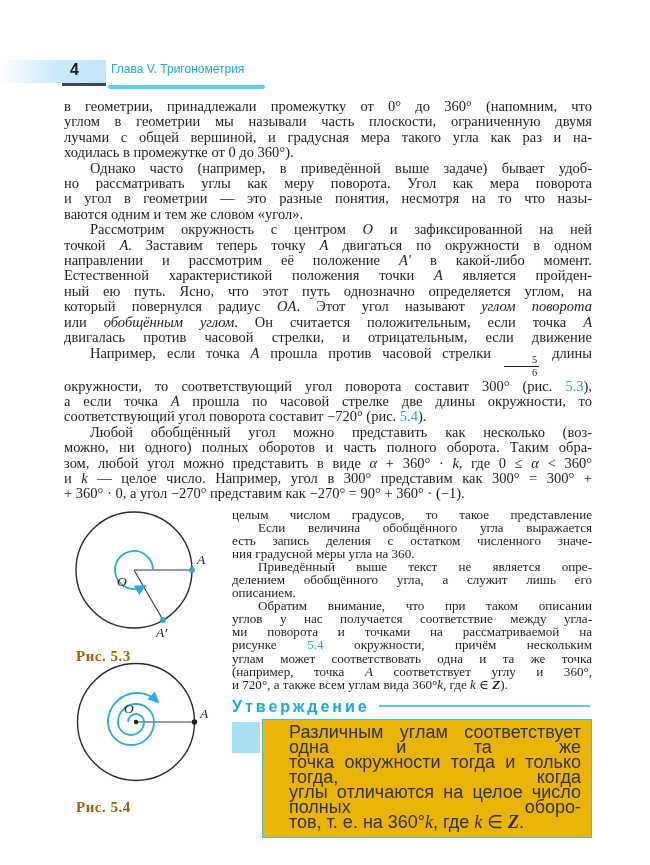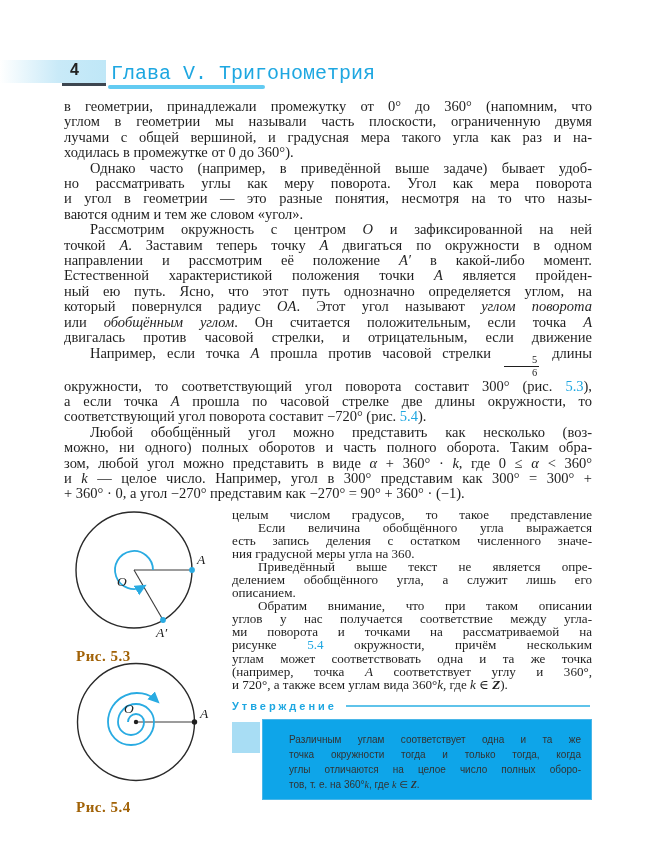--- a/index.html
+++ b/index.html
@@ -5,22 +5,22 @@
   html,body{margin:0;padding:0;background:#ffffff;}
   #page{position:relative;width:650px;height:865px;background:#ffffff;overflow:hidden;
         font-family:"Liberation Serif","DejaVu Serif",serif;color:#1e1e1e;}
 
   
   .num-band{position:absolute;left:0;top:60px;width:106px;height:23px;
             background:linear-gradient(to right,#ffffff,#c9eaf8 55%,#bfe7f7);}
   .page-num{position:absolute;left:70px;top:61px;width:36px;height:22px;
             font-family:"Liberation Sans",sans-serif;font-weight:bold;font-size:16px;color:#222;}
   .num-rule{position:absolute;left:62px;top:83px;width:44px;height:3px;background:#3d4650;}
-  .chapter{position:absolute;left:111px;top:62px;font-family:Liberation Mono, monospace;
-           font-size:20px;color:#1ea7e1;}
+  .chapter{position:absolute;left:111px;top:62px;font-family:Liberation Sans, sans-serif;
+           font-size:12px;color:#1ea7e1;}
   .chapter-bar{position:absolute;left:108px;top:85px;width:157px;height:4px;
                background:#63cbf2;border-radius:2px;}
 
   
   .body-text{position:absolute;left:64px;top:99px;width:528px;
              font-size:14.5px;line-height:15.4px;}
   .pline{text-align:justify;text-align-last:justify;}
   .pline.last{text-align-last:auto;}
   .pline.ind{text-indent:26px;}
   .seg-i{font-style:italic;}
@@ -39,27 +39,27 @@
   .fig-col svg{display:block;}
   .fig-caption{font-family:Liberation Serif, serif;font-weight:bold;font-size:15px;
                color:#a16207;padding-left:12px;letter-spacing:0.5px;}
   .cap53{margin-top:2px;}
   .fig54{margin-top:-6px;}
   .cap54{margin-top:8px;}
 
   
   .statement{position:relative;margin-top:7px;}
   .stmt-titlerow{display:flex;align-items:center;height:17px;}
-  .stmt-title{font-family:"Liberation Sans",sans-serif;font-weight:bold;font-size:11px;
+  .stmt-title{font-family:"Liberation Sans",sans-serif;font-weight:bold;font-size:16px;
               letter-spacing:3px;color:#1ea7e1;white-space:nowrap;}
   .stmt-line{flex:1;border-top:2px solid #5fc3ea;margin-left:9px;margin-right:2px;}
   .stmt-tab{position:absolute;left:0;top:24px;width:28px;height:31px;background:#a8ddf4;}
-  .stmt-box{margin-left:30px;margin-top:4px;border:1.7px solid #4ab6e8;background:#0ea5e9;
-            padding:12px 10px 7px 26px;font-family:"Liberation Sans","DejaVu Sans",sans-serif;
-            font-size:10px;line-height:15px;color:#333;position:relative;}
+  .stmt-box{margin-left:30px;margin-top:4px;border:1.7px solid #4ab6e8;background:#eab308;
+            padding:5px 10px 7px 26px;font-family:"Liberation Sans","DejaVu Sans",sans-serif;
+            font-size:18px;line-height:15px;color:#333;position:relative;}
   .stmt-box .pline{text-align:justify;text-align-last:justify;}
   .stmt-box .pline.last{text-align-last:auto;}
   .stmt-box .seg-i,.stmt-box .seg-bi{font-family:"Liberation Serif","DejaVu Serif",serif;}
 
   svg text{font-family:"Liberation Serif","DejaVu Serif",serif;font-style:italic;
            font-size:13.5px;fill:#222;}
 </style>
 </head>
 <body>
 

